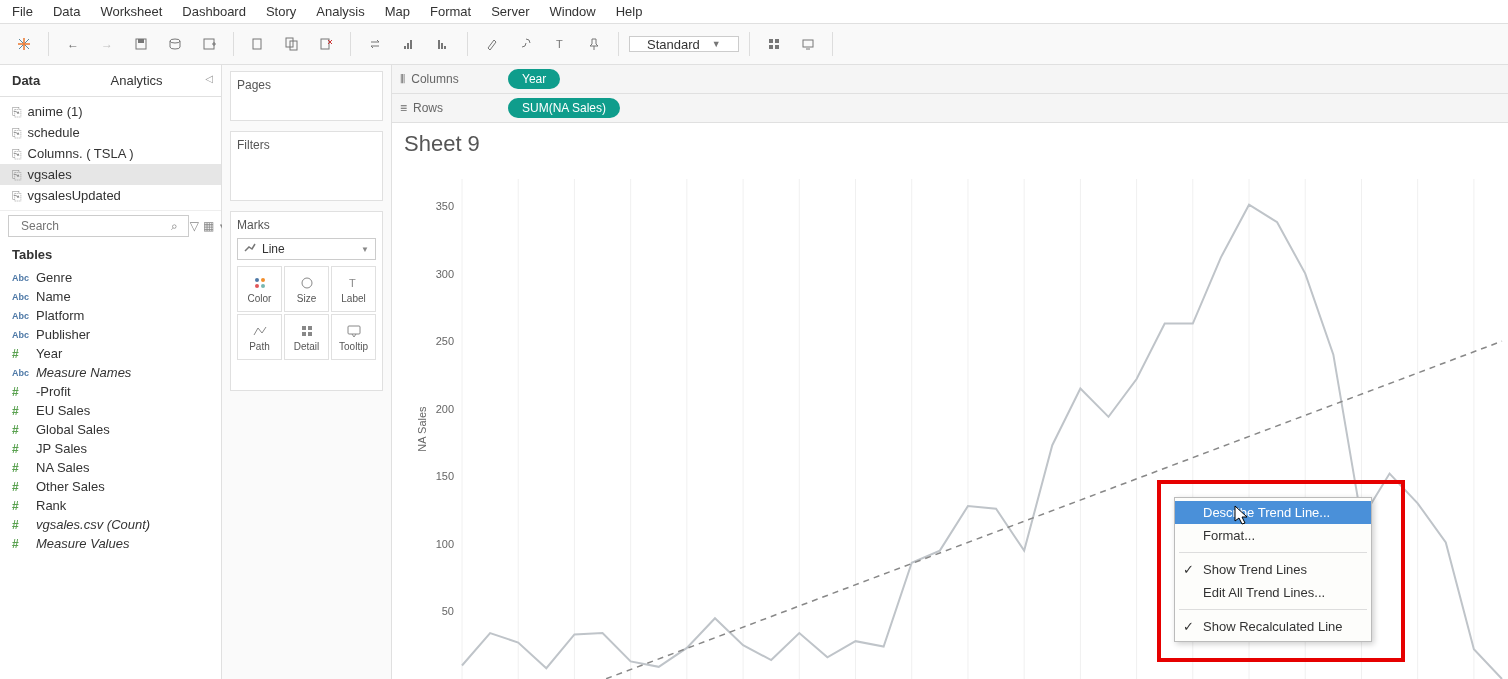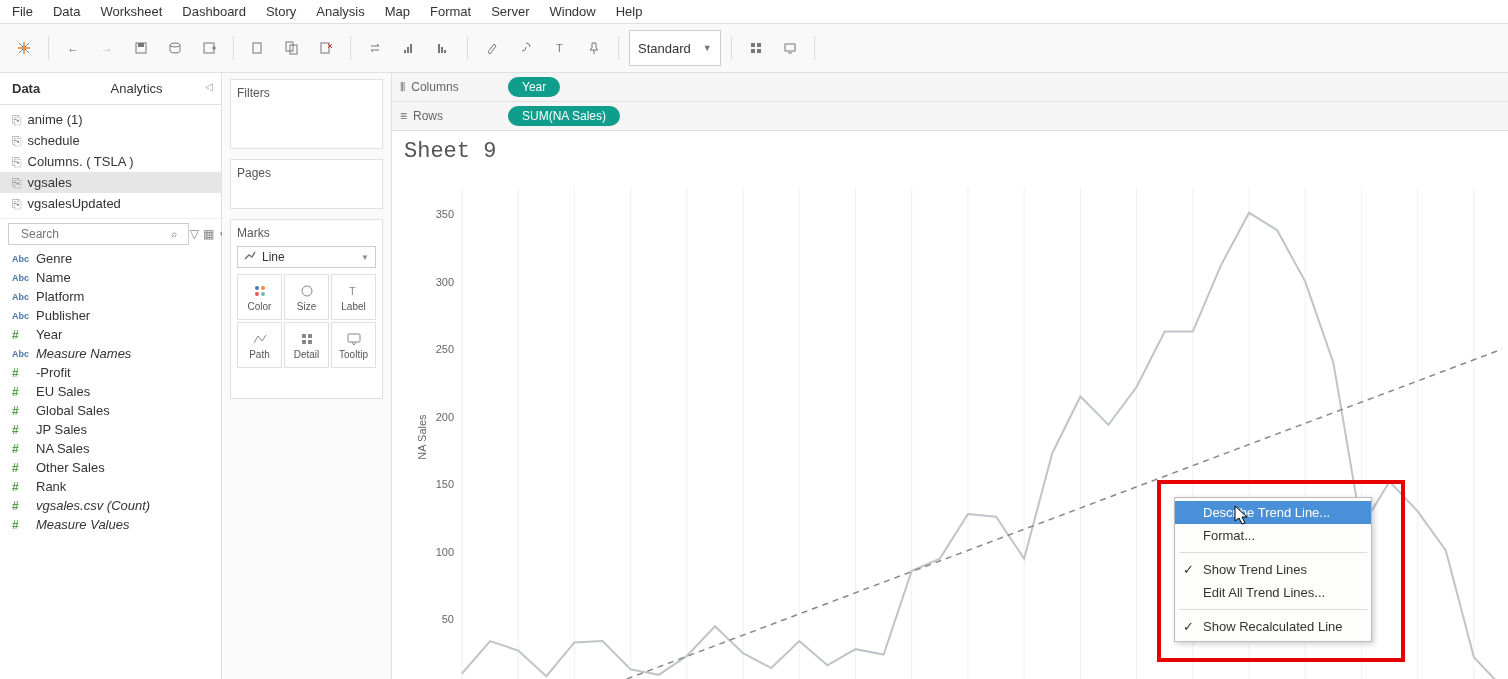--- a/index.html
+++ b/index.html
@@ -6,21 +6,21 @@
 body { background: #fff; font-size: 12px; color: #333; overflow: hidden; width: 1508px; height: 679px; position: relative; }
 
 
 .menubar { display: flex; gap: 20px; padding: 4px 12px; border-bottom: 1px solid #e0e0e0; font-size: 13px; }
 .menubar span { cursor: pointer; }
 
 
 .toolbar { display: flex; align-items: center; gap: 6px; padding: 6px 10px; border-bottom: 1px solid #e0e0e0; background: #f9f9f9; }
 .toolbar .tb-btn { width: 28px; height: 28px; display: flex; align-items: center; justify-content: center; border-radius: 3px; cursor: pointer; color: #666; }
 .toolbar .sep { width: 1px; height: 24px; background: #ddd; margin: 0 4px; }
-.tb-dropdown { display: flex; align-items: center; border: 1px solid #ccc; background: #fff; height: 36px; padding: 0 8px; font-size: 13px; gap: 12px; cursor: pointer; }
+.tb-dropdown { display: flex; align-items: center; border: 1px solid #ccc; background: #fff; height: 16px; padding: 0 17px; font-size: 13px; gap: 12px; cursor: pointer; }
 .tb-dropdown .caret { font-size: 9px; color: #777; }
 
 
 .main { display: flex; height: calc(679px - 62px); }
 
 
 .sidebar { width: 222px; border-right: 1px solid #e0e0e0; display: flex; flex-direction: column; }
 .tabs { display: flex; border-bottom: 1px solid #e0e0e0; }
 .tabs .tab { flex: 1; padding: 8px 12px; font-size: 13px; cursor: pointer; }
 .tabs .tab.active { font-weight: 600; }
@@ -51,21 +51,21 @@
 .mark-cell { border: 1px solid #e0e0e0; height: 46px; display: flex; flex-direction: column; align-items: center; justify-content: center; font-size: 10px; cursor: pointer; background: #fff; color: #555; }
 .mark-cell svg { margin-bottom: 2px; }
 
 
 .canvas { flex: 1; display: flex; flex-direction: column; }
 .rc-shelf { display: flex; align-items: center; border-bottom: 1px solid #e0e0e0; background: #f5f5f5; padding: 4px 8px; gap: 8px; }
 .rc-shelf .lbl { font-size: 12px; color: #666; width: 100px; display: flex; align-items: center; gap: 6px; }
 .pill { background: #0f9d8c; color: #fff; border-radius: 12px; padding: 3px 14px; font-size: 12px; display: inline-flex; align-items: center; }
 
 .sheet-area { flex: 1; padding: 8px 12px; position: relative; }
-.sheet-title { font-size: 22px; color: #555; margin-bottom: 6px; font-family: Liberation Mono, monospace; }
+.sheet-title { font-size: 22px; color: #555; margin-bottom: 6px; }
 .chart { position: absolute; top: 46px; left: 20px; right: 0; bottom: 0; }
 
 
 .context-menu { position: absolute; background: #fdfdfb; border: 1px solid #bbb; box-shadow: 2px 2px 6px rgba(0,0,0,0.2); font-size: 13px; z-index: 30; width: 198px; }
 .ctx-section { padding: 3px 0; }
 .ctx-item { padding: 4px 10px 4px 28px; cursor: pointer; position: relative; }
 .ctx-item.highlight { background: #4a90d9; color: #fff; }
 .ctx-item .check { position: absolute; left: 8px; top: 4px; }
 .ctx-divider { height: 1px; background: #ddd; margin: 2px 4px; }
 .red-box { position: absolute; border: 4px solid #e60000; z-index: 25; pointer-events: none; }
@@ -242,20 +242,21 @@
           <span>vgsalesUpdated</span>
         </div>
       </div>
     <div class="search-row">
       <input type="text" placeholder="Search" style="">
       <span class="icn" style="margin-left:-22px;margin-right:8px">⌕</span>
       <span class="icn">▽</span>
       <span class="icn">▦</span>
       <span class="icn" style="font-size:8px">▼</span>
     </div>
+    <div class="tables-header">Tables</div>
     <div class="field-list" id="field-list">
         <div class="field-item">
           <span class="field-icon-abc">Abc</span>
           <span class="">Genre</span>
         </div>
         <div class="field-item">
           <span class="field-icon-abc">Abc</span>
           <span class="">Name</span>
         </div>
         <div class="field-item">
@@ -307,25 +308,25 @@
           <span class="italic">vgsales.csv (Count)</span>
         </div>
         <div class="field-item">
           <span class="field-icon-hash">#</span>
           <span class="italic">Measure Values</span>
         </div>
       </div>
   </div>
 
   <div class="shelves">
+    <div class="shelf-panel">
+      <div class="shelf-title">Pages</div>
+    </div>
     <div class="shelf-panel" style="min-height:70px">
       <div class="shelf-title">Filters</div>
-    </div>
-    <div class="shelf-panel">
-      <div class="shelf-title">Pages</div>
     </div>
     <div class="shelf-panel" style="min-height:180px">
       <div class="shelf-title">Marks</div>
       <div class="marks-select">
         <span style="display:flex;align-items:flex-start;gap:6px">
             <svg width="12" height="12">
               <path d="M1 9 L5 5 L8 7 L11 2" fill="none" stroke="#777" stroke-width="1.5"></path>
             </svg>
             <span>Line</span>
           </span>

